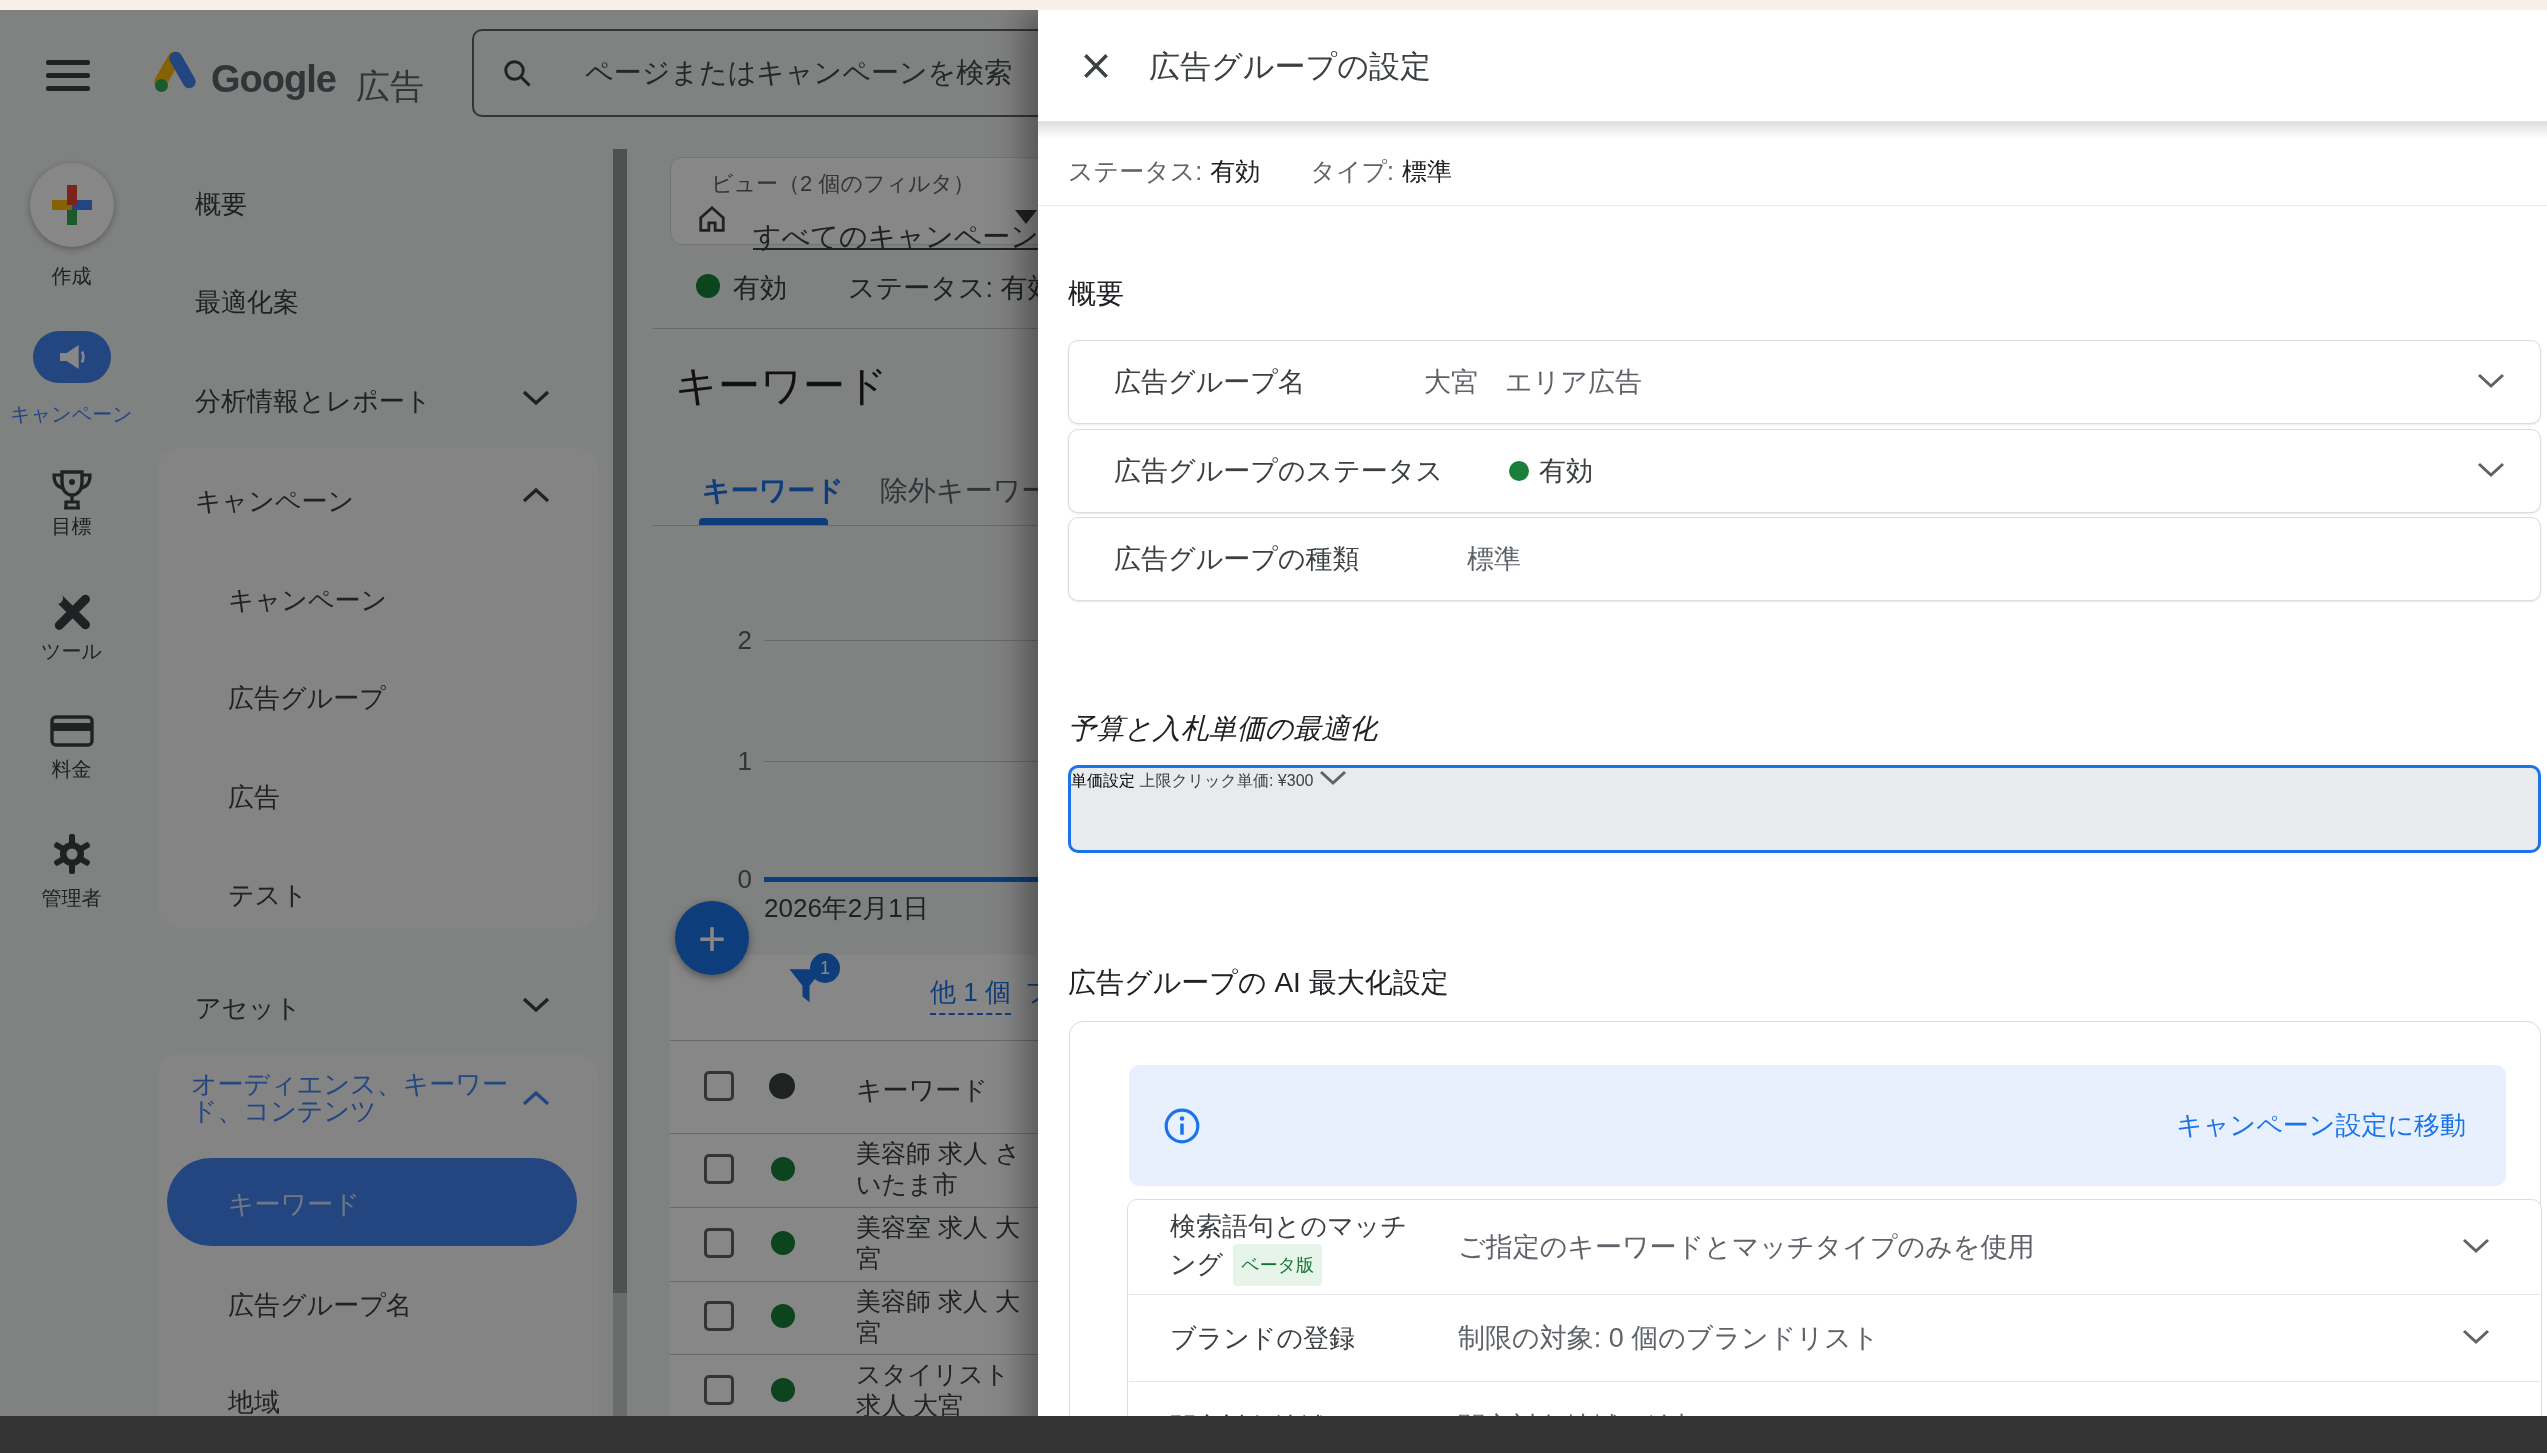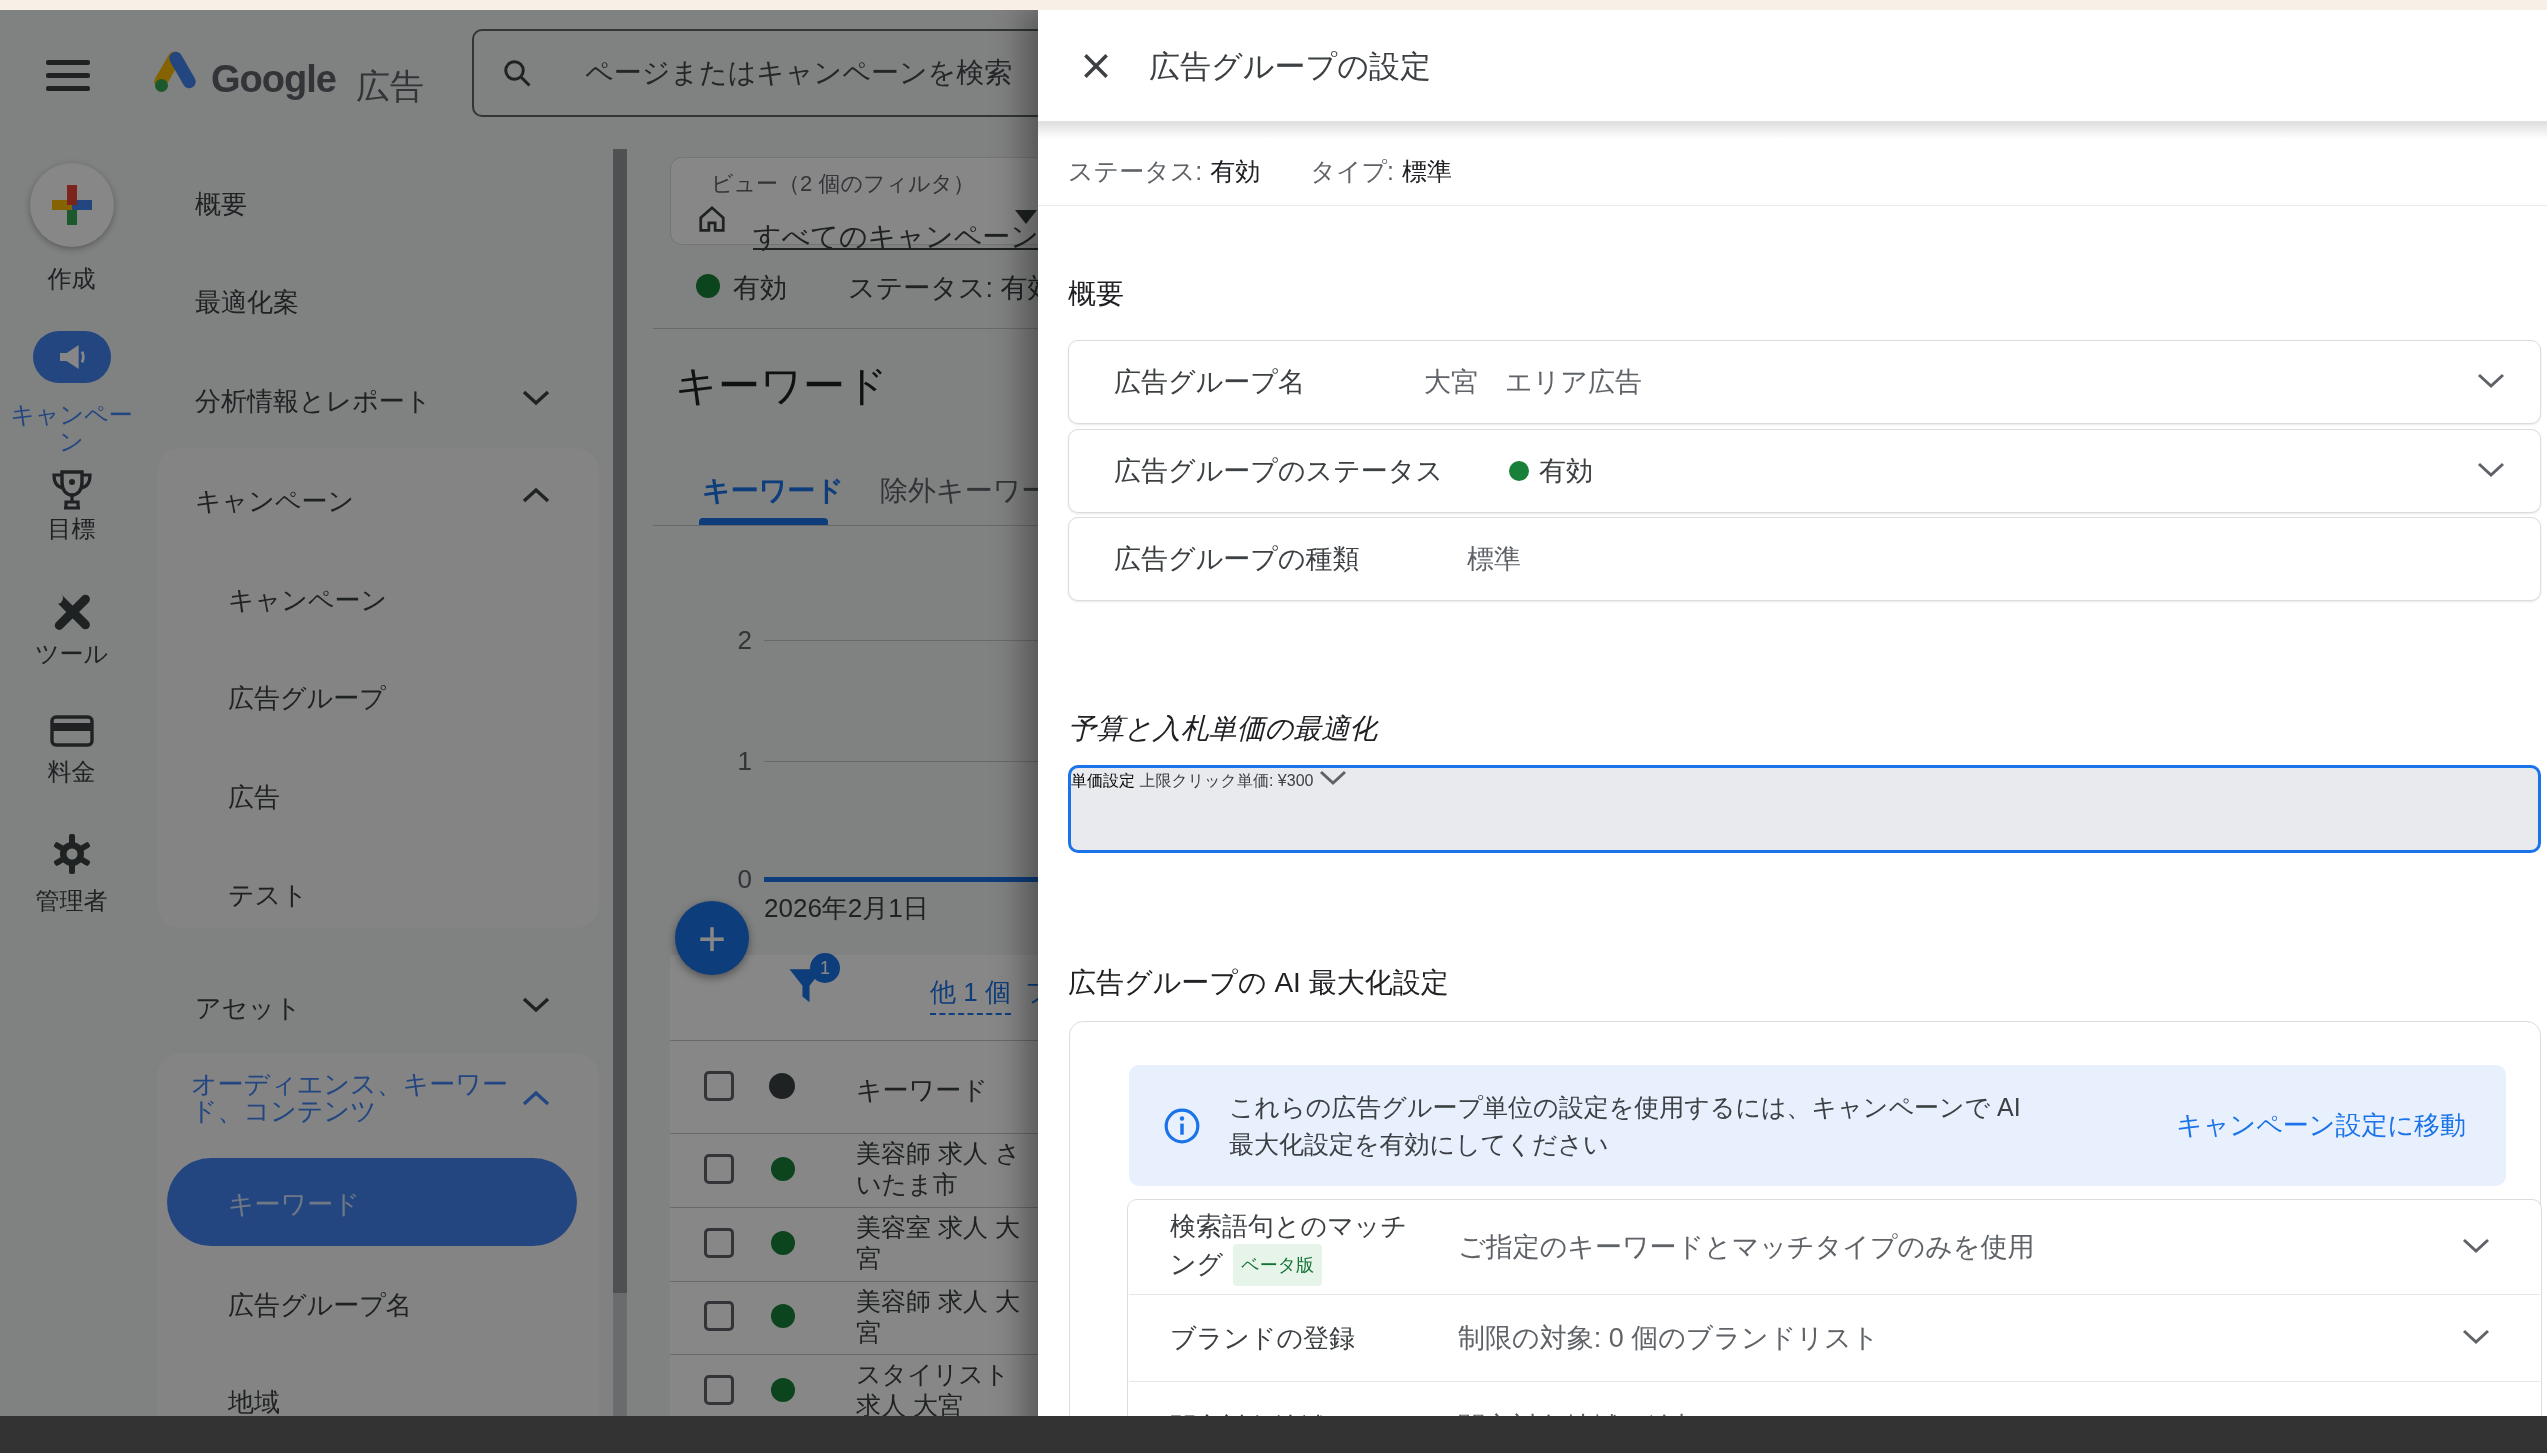--- a/index.html
+++ b/index.html
@@ -16,21 +16,21 @@
 
   
   .left-ui { position:absolute; inset:0; z-index:1; }
   .hamburger span { display:block; width:44px; height:5px; background:#3c4043; border-radius:2px; margin-bottom:8px; }
   .logo-google { font-size:38px; font-weight:bold; color:#5f6368; letter-spacing:-1px; }
   .logo-product { font-size:34px; color:#5f6368; }
   .searchbox { left:472px; top:29px; width:597px; height:88px; border:2px solid #5f6368; border-radius:10px; display:flex; align-items:center; padding-left:28px; background:transparent;gap:37px; }
   .searchbox input { border:none; outline:none; background:transparent; font-size:28px; color:#3c4043; margin-left:16px; width:438px; font-family:inherit; }
   .searchbox input::placeholder { color:#45494d; opacity:1; }
 
-  .rail-label { width:143px; left:0; text-align:center; font-size:24px; color:#3c4043; }
+  .rail-label { width:143px; left:0; text-align:center; font-size:20px; color:#3c4043; }
   .rail-icon { left:48px; width:48px; height:48px; }
   .create-circle { left:30px; top:163px; width:84px; height:84px; border-radius:50%; background:#fff; box-shadow:0 2px 6px rgba(0,0,0,0.3); display:flex; align-items:center; justify-content:center; }
   .camp-pill { left:33px; top:331px; width:78px; height:52px; border-radius:26px; background:#4285f4; display:flex; align-items:center; justify-content:center; }
   .camp-label { color:#4285f4; line-height:27px; }
 
   .nav-item { font-size:26px; color:#3c4043; }
   .nav-card { background:#fafafa; border-radius:24px; }
   .nav-blue { color:#4285f4; }
   .kw-pill { left:167px; top:1158px; width:410px; height:88px; border-radius:44px; background:#4285f4; }
   .kw-pill-label { left:61px; top:29px; color:#d2e3fc; font-size:26px; }
@@ -329,21 +329,20 @@
 
     <div class="abs sec-h" style="left:30px; top:954px;">広告グループの AI 最大化設定</div>
     <div class="abs ai-card">
 
       <div class="banner">
         <svg width="38" height="38" viewBox="0 0 24 24">
           <circle cx="12" cy="12" r="10" fill="none" stroke="#1a73e8" stroke-width="2"></circle>
           <rect x="10.9" y="10.5" width="2.2" height="7" fill="#1a73e8"></rect>
           <circle cx="12" cy="7.3" r="1.4" fill="#1a73e8"></circle>
         </svg>
-        <div class="banner-text">これらの広告グループ単位の設定を使用するには、キャンペーンで AI 最大化設定を有効にしてください</div>
         <span class="banner-link">キャンペーン設定に移動</span>
       </div>
 
       <div class="ai-rows">
         <div class="ai-row" style="height:94px;">
           <div class="lab">
             <span>検索語句とのマッチング</span><span class="beta-badge">ベータ版</span>
           </div>
           <span class="val">ご指定のキーワードとマッチタイプのみを使用</span>
           <span class="chevwrap"><svg class="chev" viewBox="0 0 30 18">

